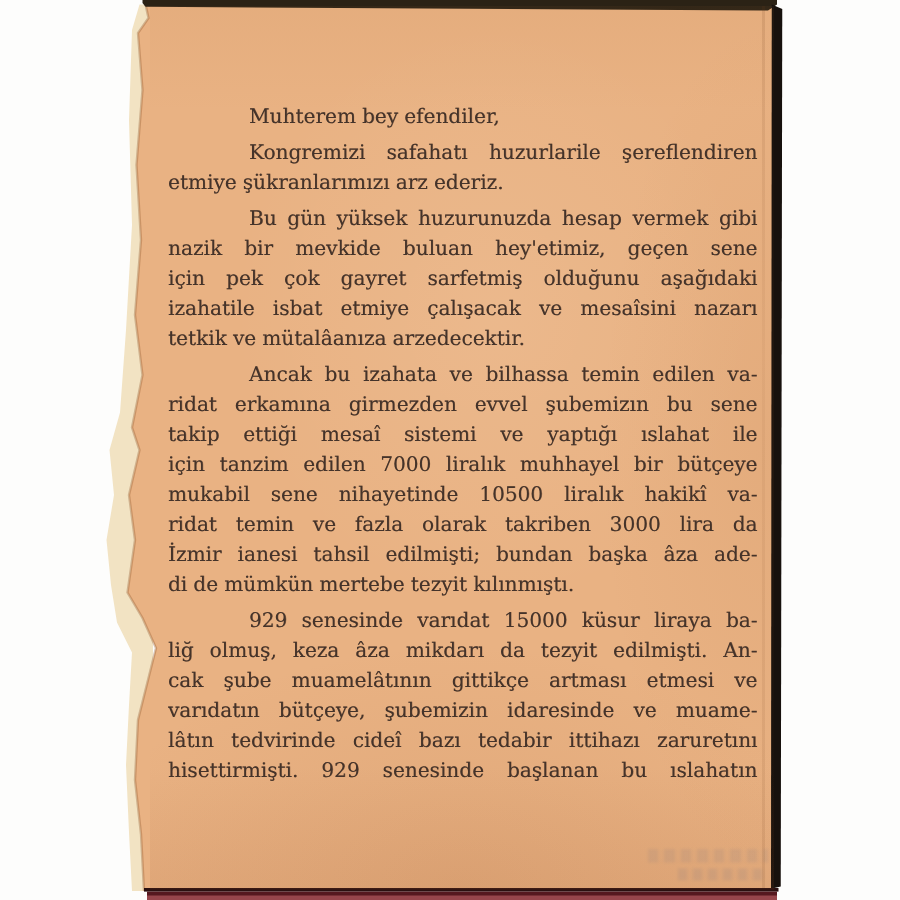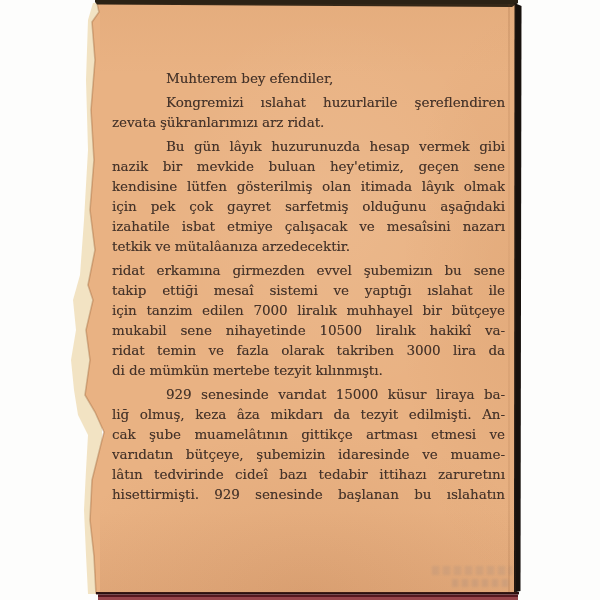--- a/index.html
+++ b/index.html
@@ -91,37 +91,38 @@
   </svg>
 
   <div class="paper-tone"></div>
   <div class="crease-line"></div>
 
   <div class="textblock" id="textblock">
       <div class="paragraph">
         <div class="line ind noj">Muhterem bey efendiler,</div>
       </div>
       <div class="paragraph">
-        <div class="line ind">Kongremizi ıslahat huzurlarile şereflendiren</div>
-        <div class="line noj">zevata şükranlarımızı arz ridat.</div>
+        <div class="line ind">Kongremizi safahatı huzurlarile şereflendiren</div>
+        <div class="line noj">etmiye şükranlarımızı arz ederiz.</div>
       </div>
       <div class="paragraph">
-        <div class="line ind">Bu gün lâyık huzurunuzda hesap vermek gibi</div>
+        <div class="line ind">Bu gün yüksek huzurunuzda hesap vermek gibi</div>
         <div class="line">nazik bir mevkide buluan hey'etimiz, geçen sene</div>
-        <div class="line">kendisine lütfen gösterilmiş olan itimada lâyık olmak</div>
         <div class="line">için pek çok gayret sarfetmiş olduğunu aşağıdaki</div>
         <div class="line">izahatile isbat etmiye çalışacak ve mesaîsini nazarı</div>
         <div class="line noj">tetkik ve mütalâanıza arzedecektir.</div>
       </div>
       <div class="paragraph">
+        <div class="line ind">Ancak bu izahata ve bilhassa temin edilen va-</div>
         <div class="line">ridat erkamına girmezden evvel şubemizın bu sene</div>
         <div class="line">takip ettiği mesaî sistemi ve yaptığı ıslahat ile</div>
         <div class="line">için tanzim edilen 7000 liralık muhhayel bir bütçeye</div>
         <div class="line">mukabil sene nihayetinde 10500 liralık hakikî va-</div>
         <div class="line">ridat temin ve fazla olarak takriben 3000 lira da</div>
+        <div class="line">İzmir ianesi tahsil edilmişti; bundan başka âza ade-</div>
         <div class="line noj">di de mümkün mertebe tezyit kılınmıştı.</div>
       </div>
       <div class="paragraph">
         <div class="line ind">929 senesinde varıdat 15000 küsur liraya ba-</div>
         <div class="line">liğ olmuş, keza âza mikdarı da tezyit edilmişti. An-</div>
         <div class="line">cak şube muamelâtının gittikçe artması etmesi ve</div>
         <div class="line">varıdatın bütçeye, şubemizin idaresinde ve muame-</div>
         <div class="line">lâtın tedvirinde cideî bazı tedabir ittihazı zaruretını</div>
         <div class="line">hisettirmişti.  929 senesinde başlanan bu ıslahatın</div>
       </div>

